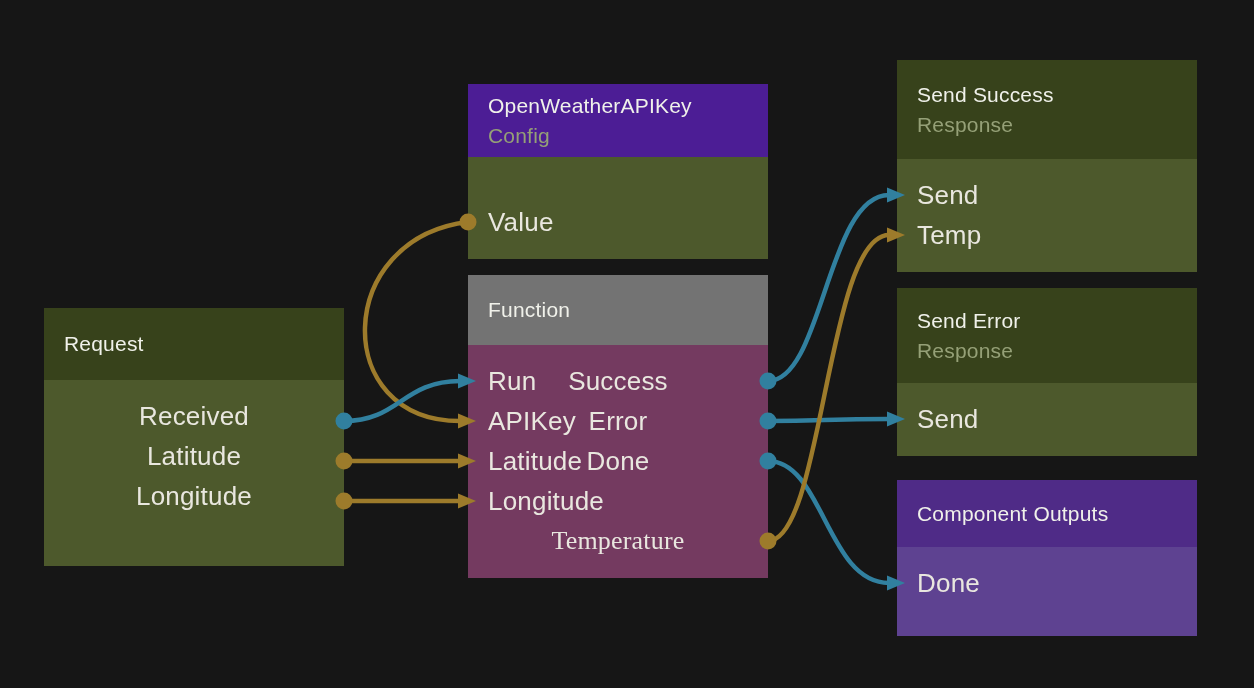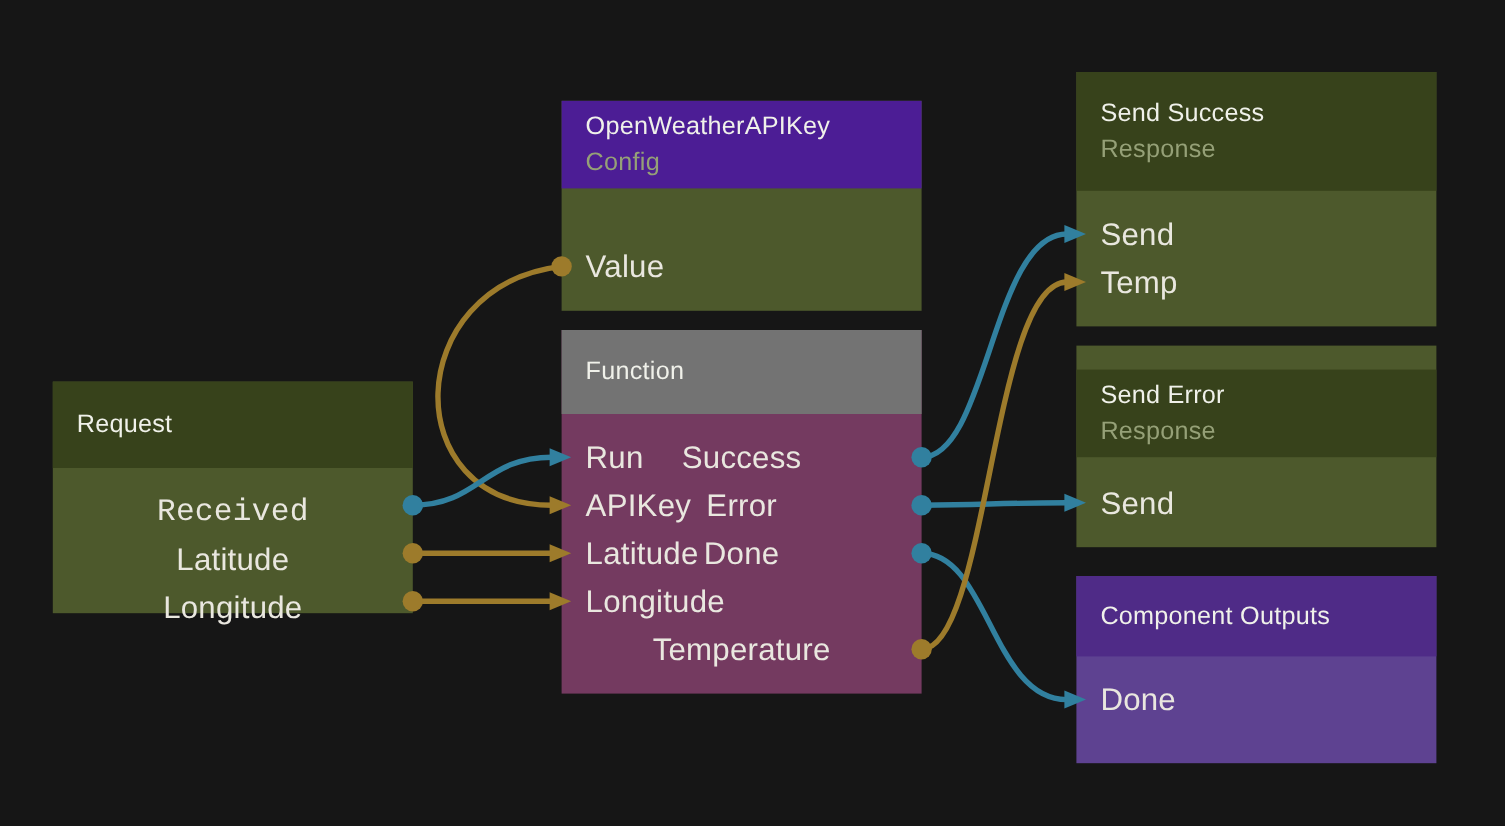--- a/index.html
+++ b/index.html
@@ -27,51 +27,51 @@
 <body>
 
 <div class="canvas">
   <div class="node" style="left: 468px; top: 84px; width: 300px; height: 175px; background: rgb(77, 89, 44);">
       <div class="node-header" style="height: 73px; background: #4c1d95;">
         <div class="node-title">OpenWeatherAPIKey</div>
         <div class="node-subtitle" style="color: rgb(149, 160, 119);">Config</div>
       </div>
       <div class="port-label port-left" style="top: 124px;">Value</div>
     </div>
-    <div class="node" style="left: 44px; top: 318px; width: 300px; height: 193px; background: rgb(77, 89, 44);">
+    <div class="node" style="left: 44px; top: 308px; width: 300px; height: 258px; background: rgb(77, 89, 44);">
       <div class="node-header" style="height: 72px; background: rgb(55, 66, 27);">
         <div class="node-title">Request</div>
       </div>
-      <div class="port-label port-right" style="top: 94px; font-family: Liberation Mono, monospace;">Received</div>
+      <div class="port-label port-right" style="top: 94px;">Received</div>
       <div class="port-label port-right" style="top: 134px;">Latitude</div>
       <div class="port-label port-right" style="top: 174px;">Longitude</div>
     </div>
     <div class="node" style="left: 468px; top: 275px; width: 300px; height: 303px; background: rgb(116, 58, 96);">
       <div class="node-header" style="height: 70px; background: #737373;">
         <div class="node-title">Function</div>
       </div>
       <div class="port-label port-left" style="top: 92px;">Run</div>
       <div class="port-label port-left" style="top: 132px;">APIKey</div>
       <div class="port-label port-left" style="top: 172px;">Latitude</div>
       <div class="port-label port-left" style="top: 212px;">Longitude</div>
       <div class="port-label port-right" style="top: 92px;">Success</div>
       <div class="port-label port-right" style="top: 132px;">Error</div>
       <div class="port-label port-right" style="top: 172px;">Done</div>
-      <div class="port-label port-right" style="top: 252px;">Temperature</div>
+      <div class="port-label port-right" style="top: 252px; font-family: Liberation Serif, serif;">Temperature</div>
     </div>
     <div class="node" style="left: 897px; top: 60px; width: 300px; height: 212px; background: rgb(77, 89, 44);">
       <div class="node-header" style="height: 99px; background: rgb(55, 66, 27);">
         <div class="node-title">Send Success</div>
         <div class="node-subtitle" style="color: rgb(149, 160, 119);">Response</div>
       </div>
       <div class="port-label port-left" style="top: 121px;">Send</div>
       <div class="port-label port-left" style="top: 161px;">Temp</div>
     </div>
     <div class="node" style="left: 897px; top: 288px; width: 300px; height: 168px; background: rgb(77, 89, 44);">
-      <div class="node-header" style="height: 73px; background: rgb(55, 66, 27); margin-top: 20px;">
+      <div class="node-header" style="height: 95px; background: rgb(55, 66, 27);">
         <div class="node-title">Send Error</div>
         <div class="node-subtitle" style="color: rgb(149, 160, 119);">Response</div>
       </div>
       <div class="port-label port-left" style="top: 117px;">Send</div>
     </div>
     <div class="node" style="left: 897px; top: 480px; width: 300px; height: 156px; background: rgb(94, 66, 145);">
       <div class="node-header" style="height: 67px; background: rgb(79, 43, 135);">
         <div class="node-title">Component Outputs</div>
       </div>
       <div class="port-label port-left" style="top: 89px;">Done</div>

